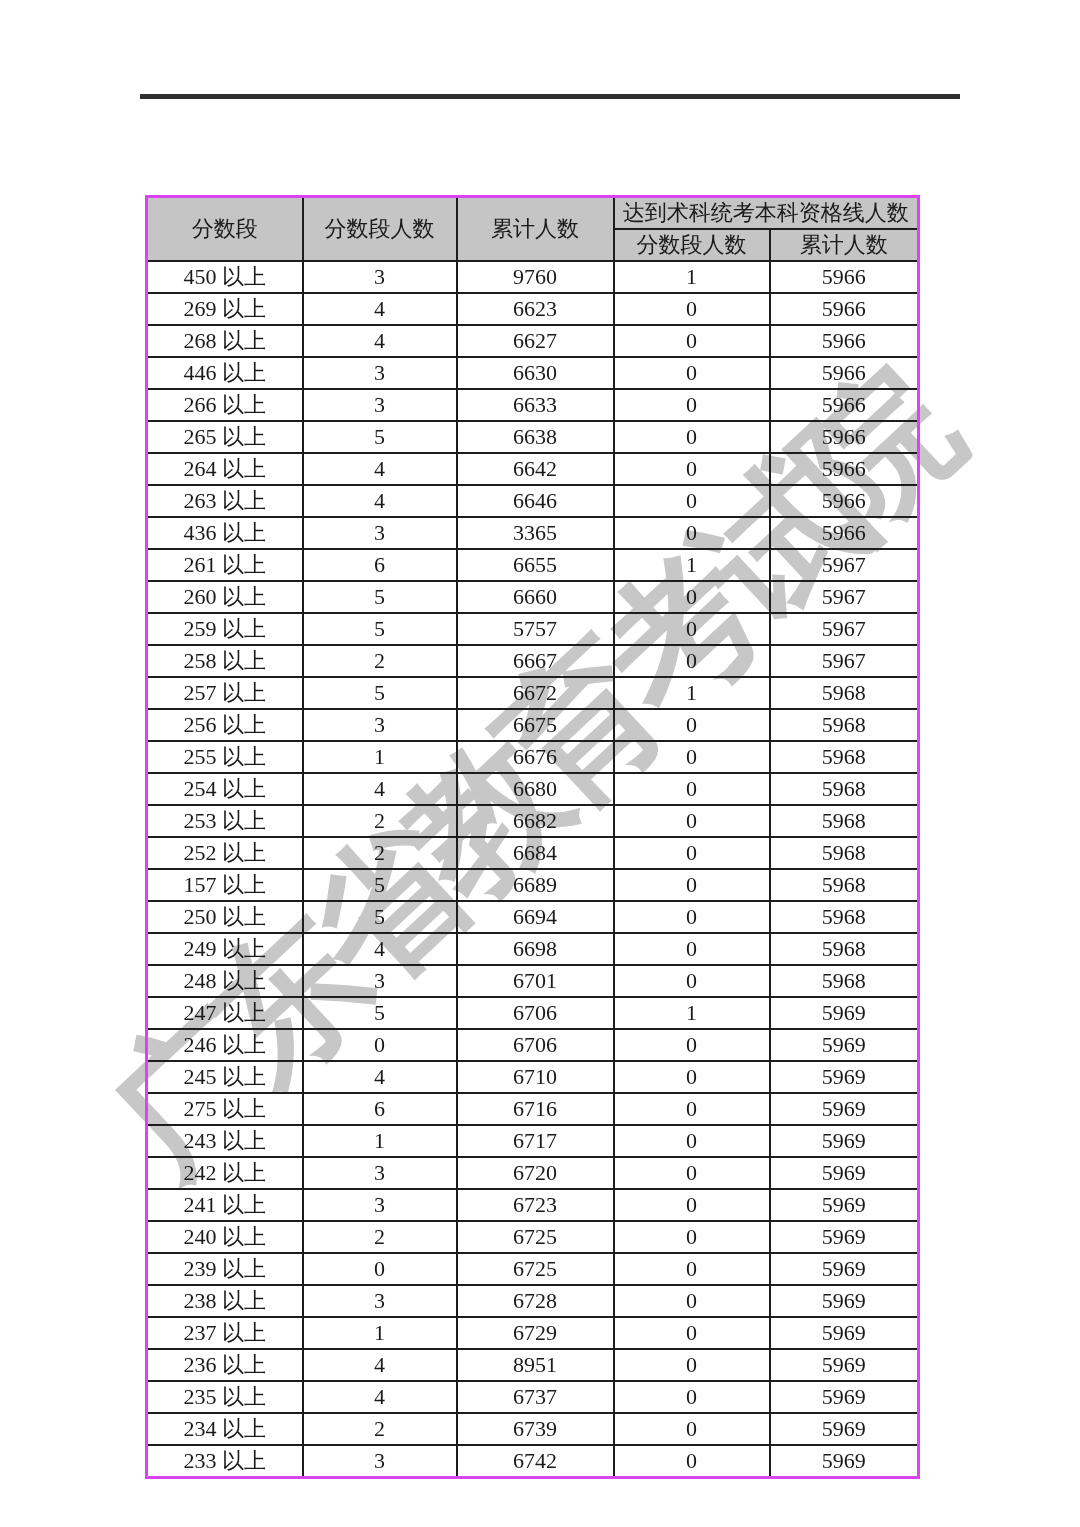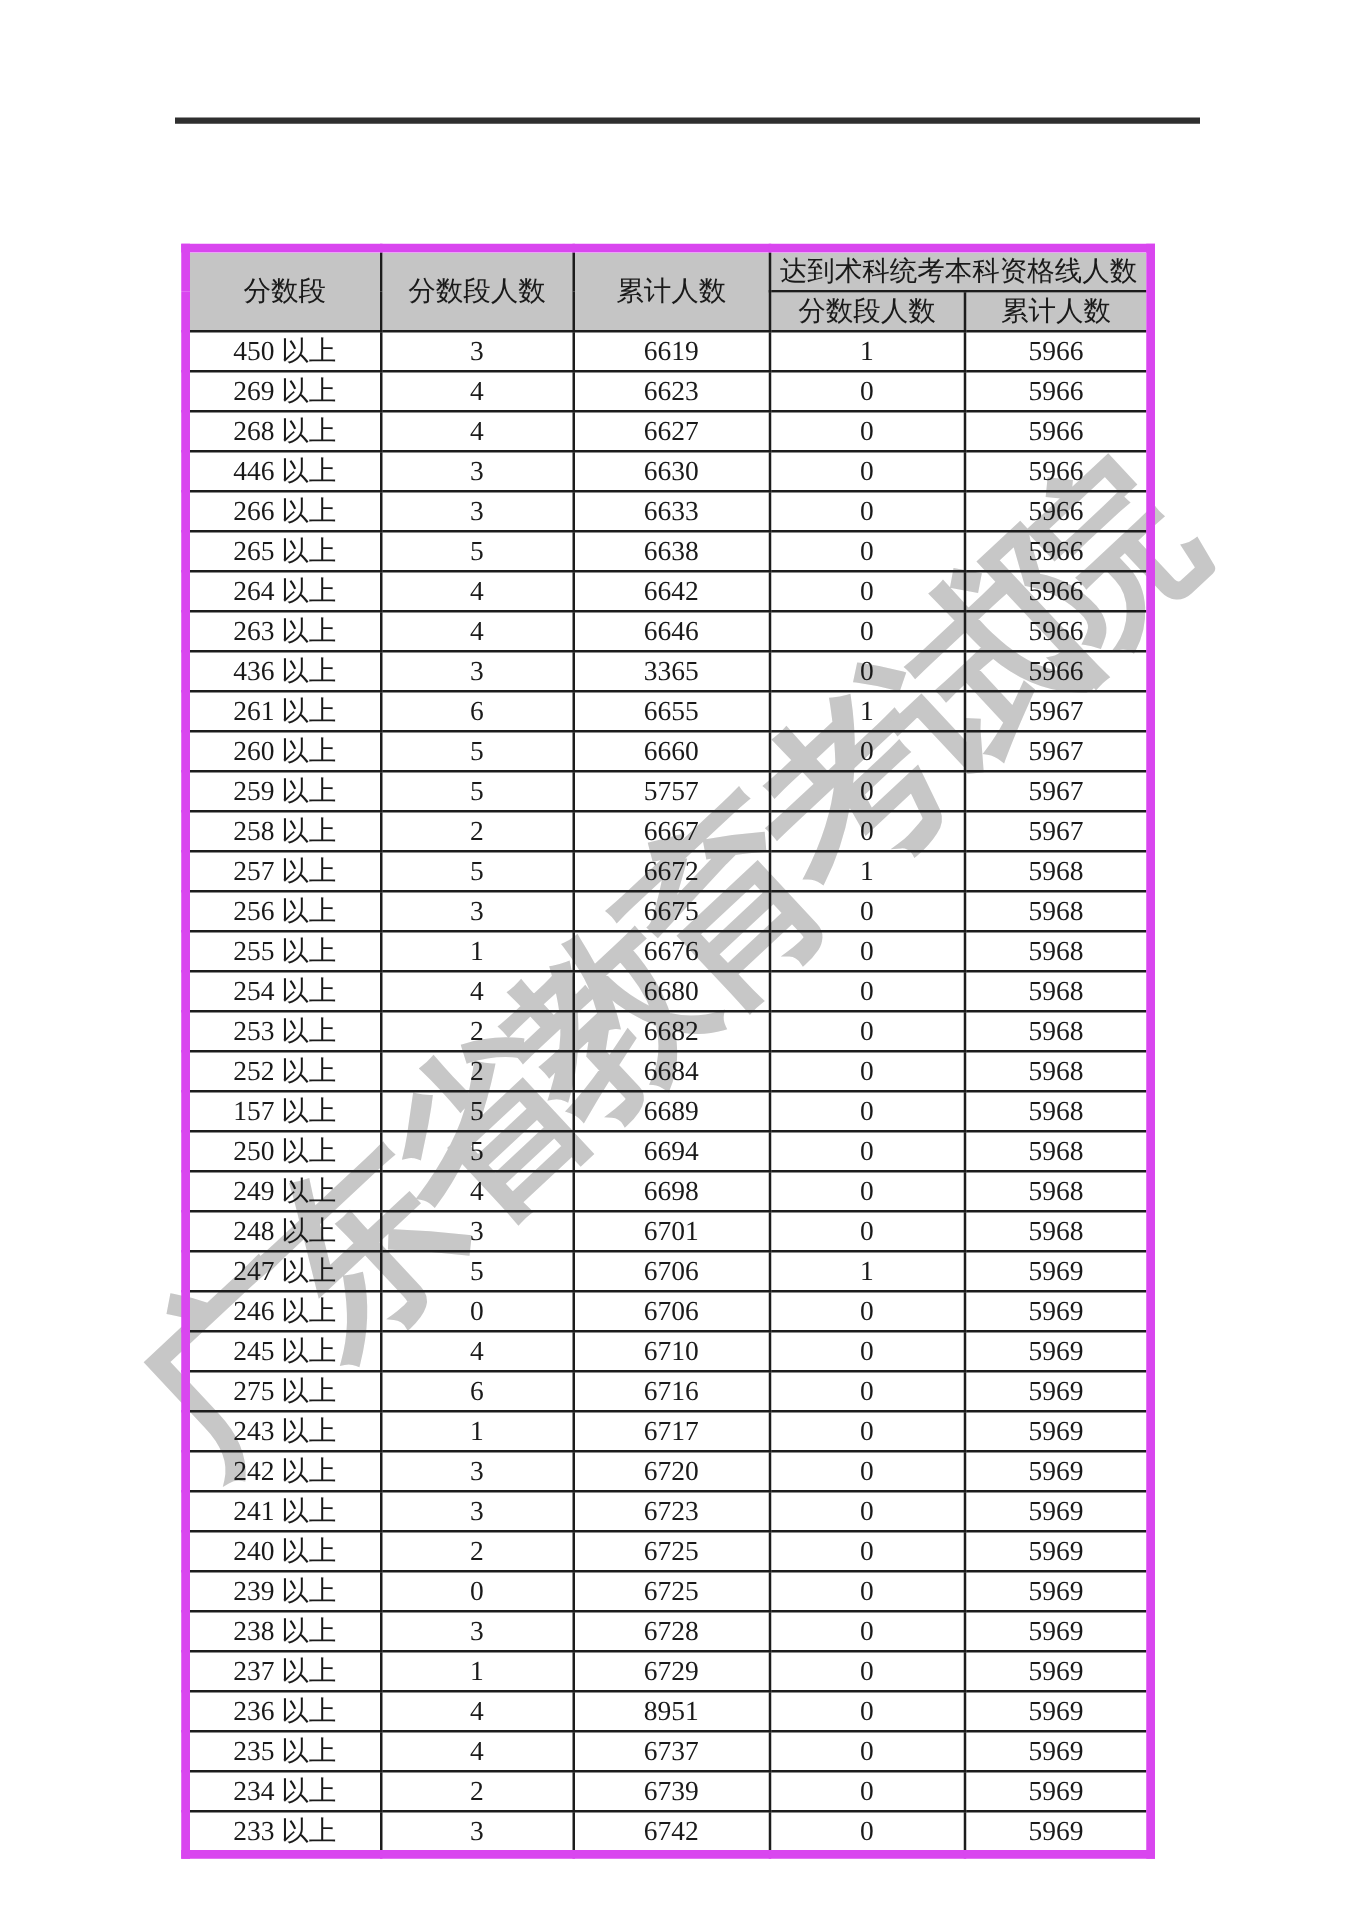--- a/index.html
+++ b/index.html
@@ -38,21 +38,21 @@
     position: absolute;
     left: 145px; top: 195px;
     width: 772px;
     border-collapse: collapse;
     table-layout: fixed;
     z-index: 2;
     font-size: 22px;
     color: #1a1a1a;
     text-align: center;
   }
-  table.score-table { border: 7px solid #d946ef; }
+  table.score-table { border: 3px solid #d946ef; }
   table.score-table th,
   table.score-table td {
     border: 2px solid #1c1c1c;
     padding: 0;
     text-align: center;
     vertical-align: middle;
     overflow: hidden;
     white-space: nowrap;
   }
   table.score-table thead th {
@@ -91,21 +91,21 @@
       </tr>
       <tr>
         <th>分数段人数</th>
         <th>累计人数</th>
       </tr>
     </thead>
     <tbody>
         <tr>
           <td>450 以上</td>
           <td>3</td>
-          <td>6619</td>
+          <td>9760</td>
           <td>1</td>
           <td>5966</td>
         </tr>
         <tr>
           <td>269 以上</td>
           <td>4</td>
           <td>6623</td>
           <td>0</td>
           <td>5966</td>
         </tr>

